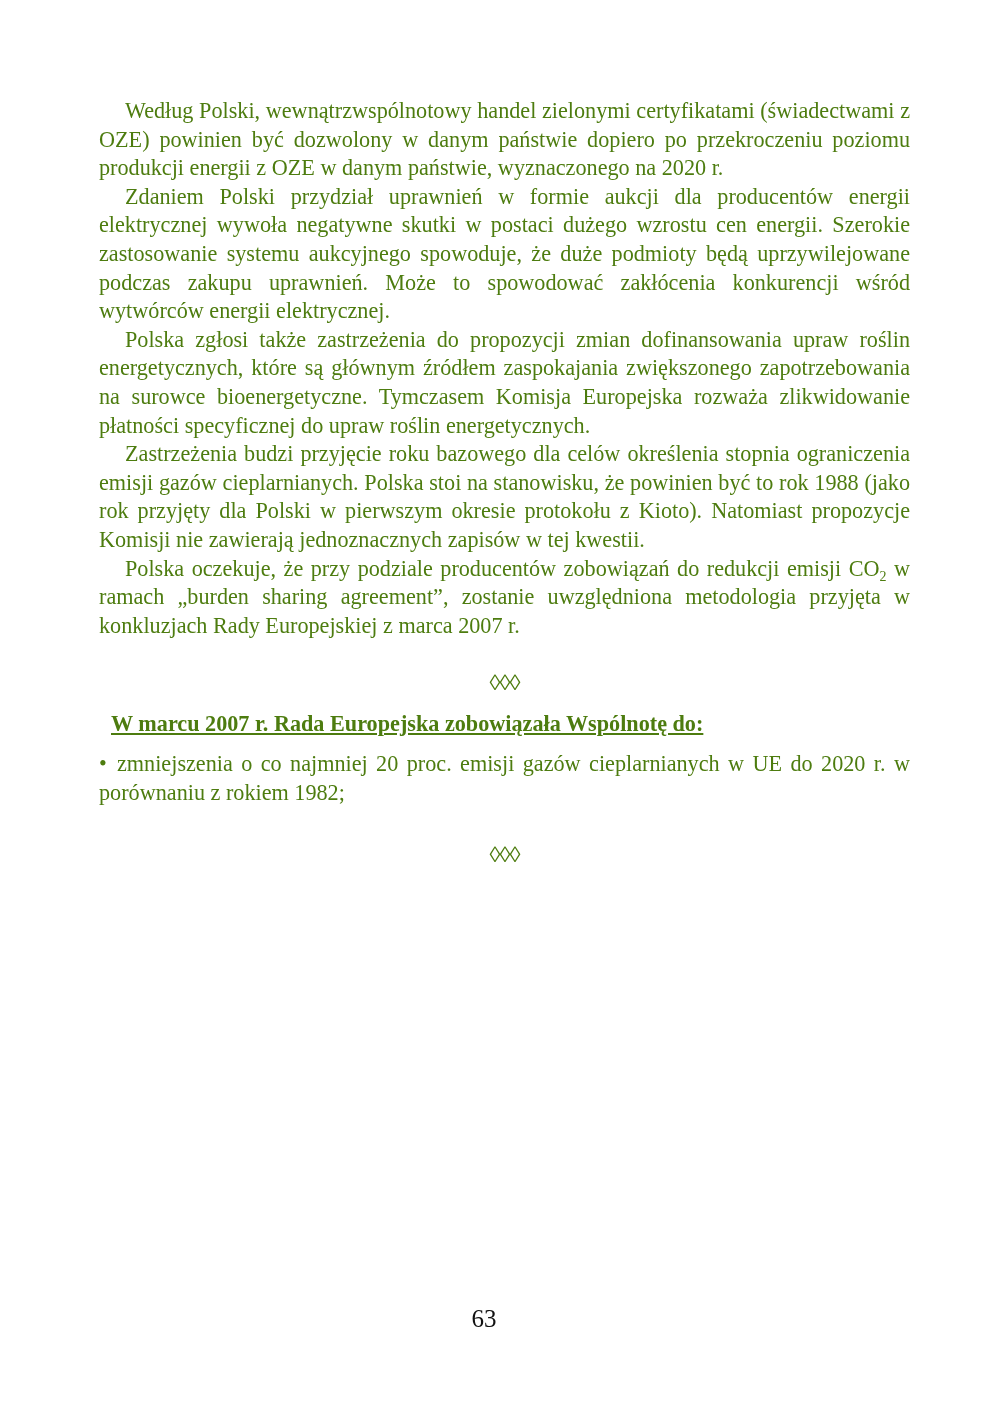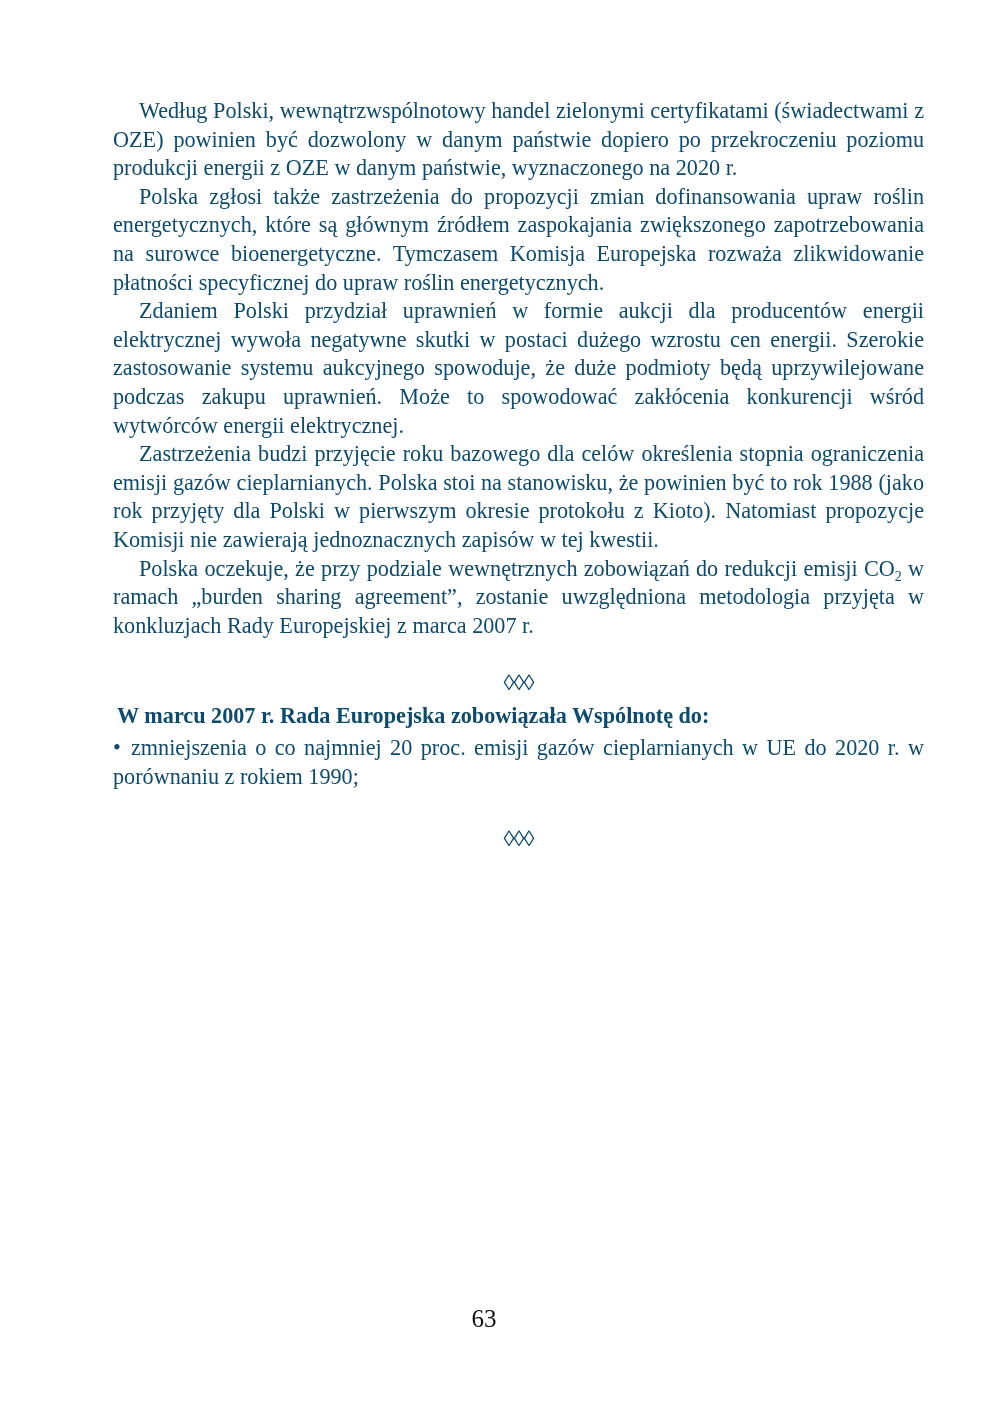--- a/index.html
+++ b/index.html
@@ -1,44 +1,44 @@
 <!DOCTYPE html>
 <html><head>
   <meta charset="utf-8">
   <style>
     html, body { margin: 0; padding: 0; background: #ffffff; }
     body { width: 1000px; height: 1419px; position: relative; overflow: hidden; }
     .page {
-      position: absolute; left: 113px; top: 97px; width: 811px;
+      position: absolute; left: 99px; top: 97px; width: 811px;
       font-family: "Liberation Serif", serif; font-size: 22.2px; line-height: 28.6px;
-      color: #0c4a6e;
+      color: #4d7c0f;
     }
     .para { margin: 0; text-align: justify; text-indent: 26px; }
     .sep { text-align: center; margin: 29px 0 0 0; height: 28.6px; letter-spacing: -1px; }
-    .heading { font-weight: bold; margin: 4px; }
+    .heading { font-weight: bold; margin: 12px; text-decoration: underline; }
     .bullet { margin: 0; text-align: justify; }
     .bullet .dot { display: inline-block; width: 18px; }
     .sep2 { text-align: center; margin-top: 33px; letter-spacing: -1px; }
     .pagenum {
       position: absolute; left: 0; width: 968px; top: 1305px; text-align: center;
       font-family: "Liberation Serif", serif; font-size: 25px; color: #111;
     }
     sub { font-size: 14px; vertical-align: -5px; line-height: 0; }
   </style>
 </head>
 <body>
 
 <div class="page">
   <p class="para">Według Polski, wewnątrzwspólnotowy handel zielonymi certyfikatami (świadectwami z OZE) powinien być dozwolony w danym państwie dopiero po przekroczeniu poziomu produkcji energii z OZE w danym państwie, wyznaczonego na 2020 r.</p>
+  <p class="para">Zdaniem Polski przydział uprawnień w formie aukcji dla producentów energii elektrycznej wywoła negatywne skutki w postaci dużego wzrostu cen energii. Szerokie zastosowanie systemu aukcyjnego spowoduje, że duże podmioty będą uprzywilejowane podczas zakupu uprawnień. Może to spowodować zakłócenia konkurencji wśród wytwórców energii elektrycznej.</p>
   <p class="para">Polska zgłosi także zastrzeżenia do propozycji zmian dofinansowania upraw roślin energetycznych, które są głównym źródłem zaspokajania zwiększonego zapotrzebowania na surowce bioenergetyczne. Tymczasem Komisja Europejska rozważa zlikwidowanie płatności specyficznej do upraw roślin energetycznych.</p>
-  <p class="para">Zdaniem Polski przydział uprawnień w formie aukcji dla producentów energii elektrycznej wywoła negatywne skutki w postaci dużego wzrostu cen energii. Szerokie zastosowanie systemu aukcyjnego spowoduje, że duże podmioty będą uprzywilejowane podczas zakupu uprawnień. Może to spowodować zakłócenia konkurencji wśród wytwórców energii elektrycznej.</p>
   <p class="para">Zastrzeżenia budzi przyjęcie roku bazowego dla celów określenia stopnia ograniczenia emisji gazów cieplarnianych. Polska stoi na stanowisku, że powinien być to rok 1988 (jako rok przyjęty dla Polski w pierwszym okresie protokołu z Kioto). Natomiast propozycje Komisji nie zawierają jednoznacznych zapisów w tej kwestii.</p>
-  <p class="para"><span>Polska oczekuje, że przy podziale wewnętrznych zobowiązań do redukcji emisji CO</span><sub>2</sub><span> w ramach „burden sharing agreement”, zostanie uwzględniona metodologia przyjęta w konkluzjach Rady Europejskiej z marca 2007 r.</span></p>
+  <p class="para"><span>Polska oczekuje, że przy podziale producentów zobowiązań do redukcji emisji CO</span><sub>2</sub><span> w ramach „burden sharing agreement”, zostanie uwzględniona metodologia przyjęta w konkluzjach Rady Europejskiej z marca 2007 r.</span></p>
 
   <div class="sep">◊◊◊</div>
 
   <p class="heading">W marcu 2007 r. Rada Europejska zobowiązała Wspólnotę do:</p>
-  <p class="bullet"><span class="dot">•</span><span>zmniejszenia o co najmniej 20 proc. emisji gazów cieplarnianych w UE do 2020 r. w porównaniu z rokiem 1990;</span></p>
+  <p class="bullet"><span class="dot">•</span><span>zmniejszenia o co najmniej 20 proc. emisji gazów cieplarnianych w UE do 2020 r. w porównaniu z rokiem 1982;</span></p>
 
   <div class="sep2">◊◊◊</div>
 </div>
 
 <div class="pagenum">63</div>
 
 </body></html>

